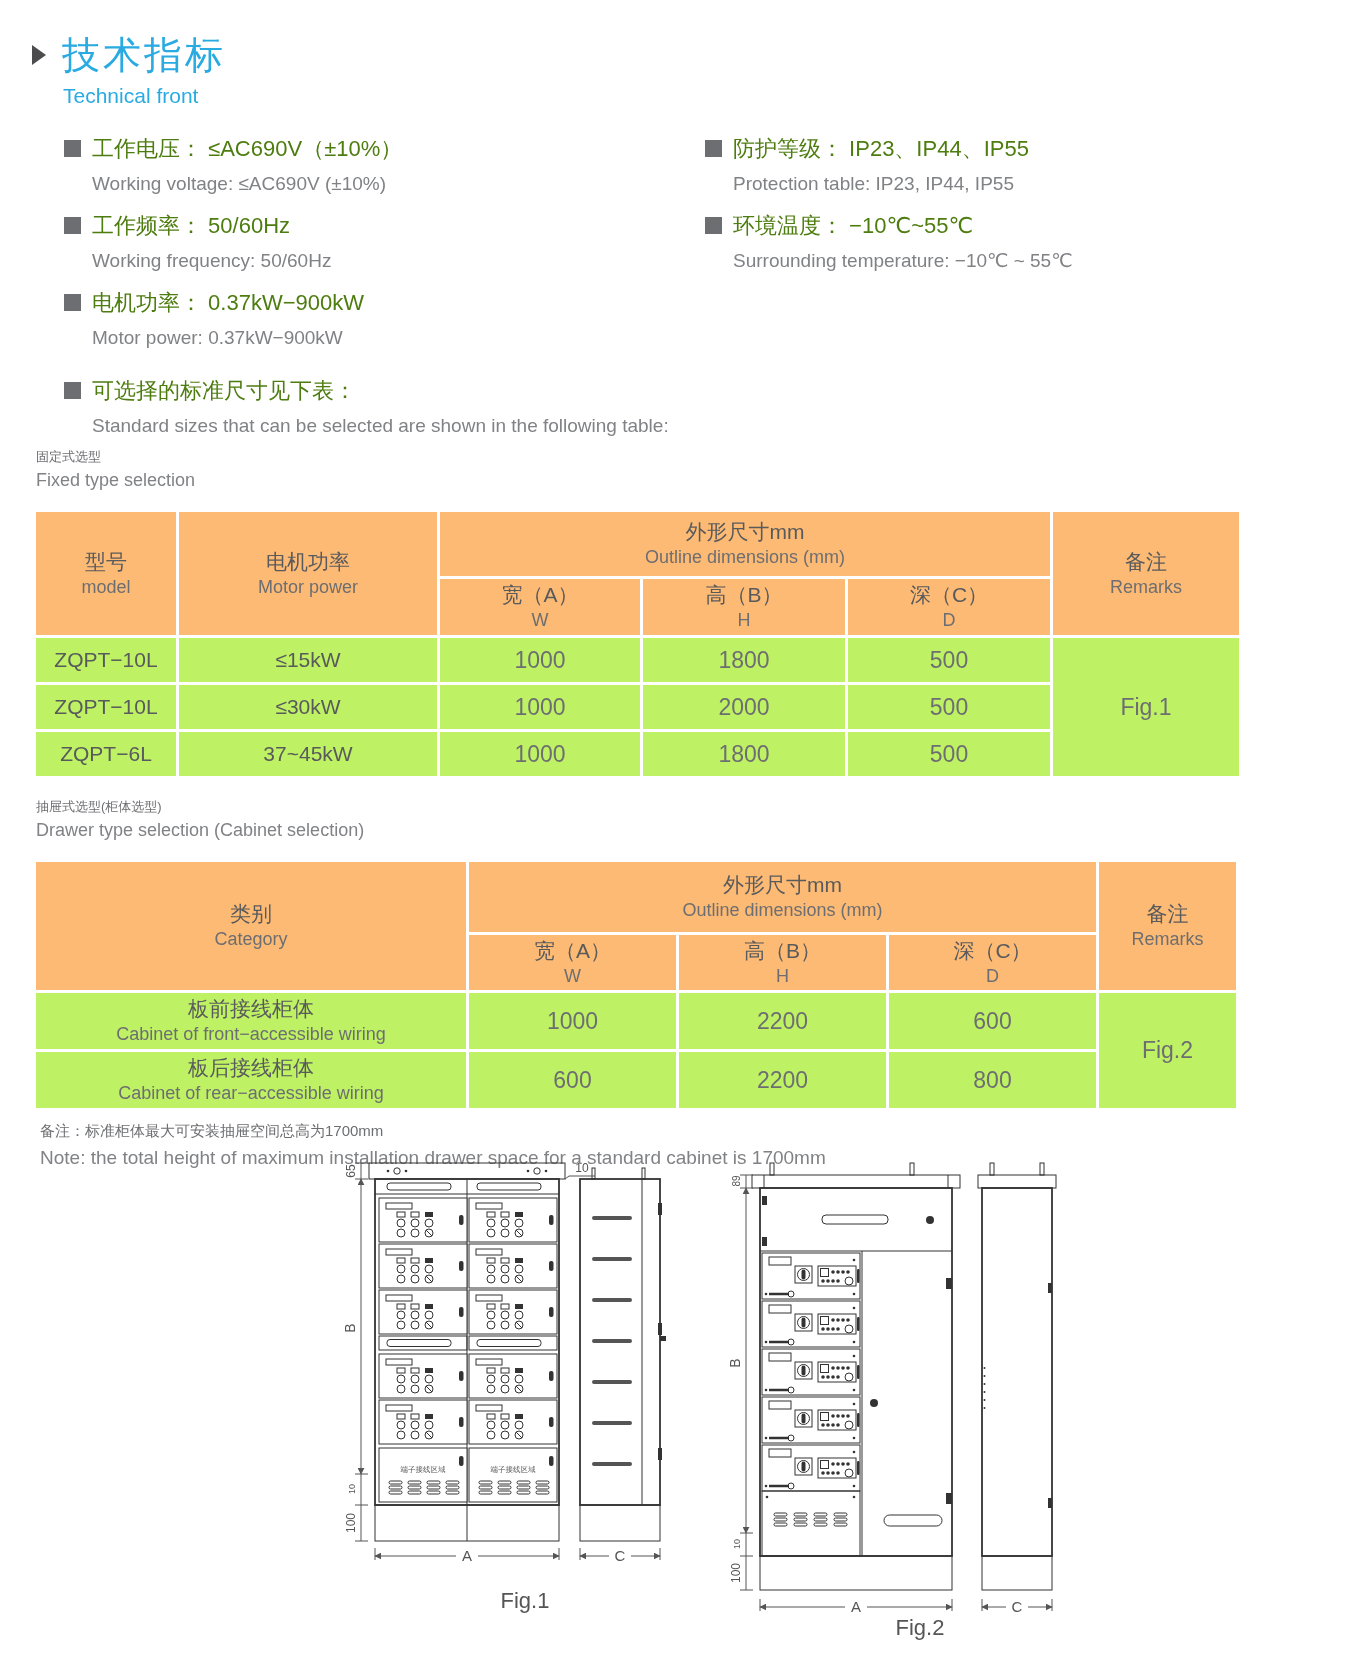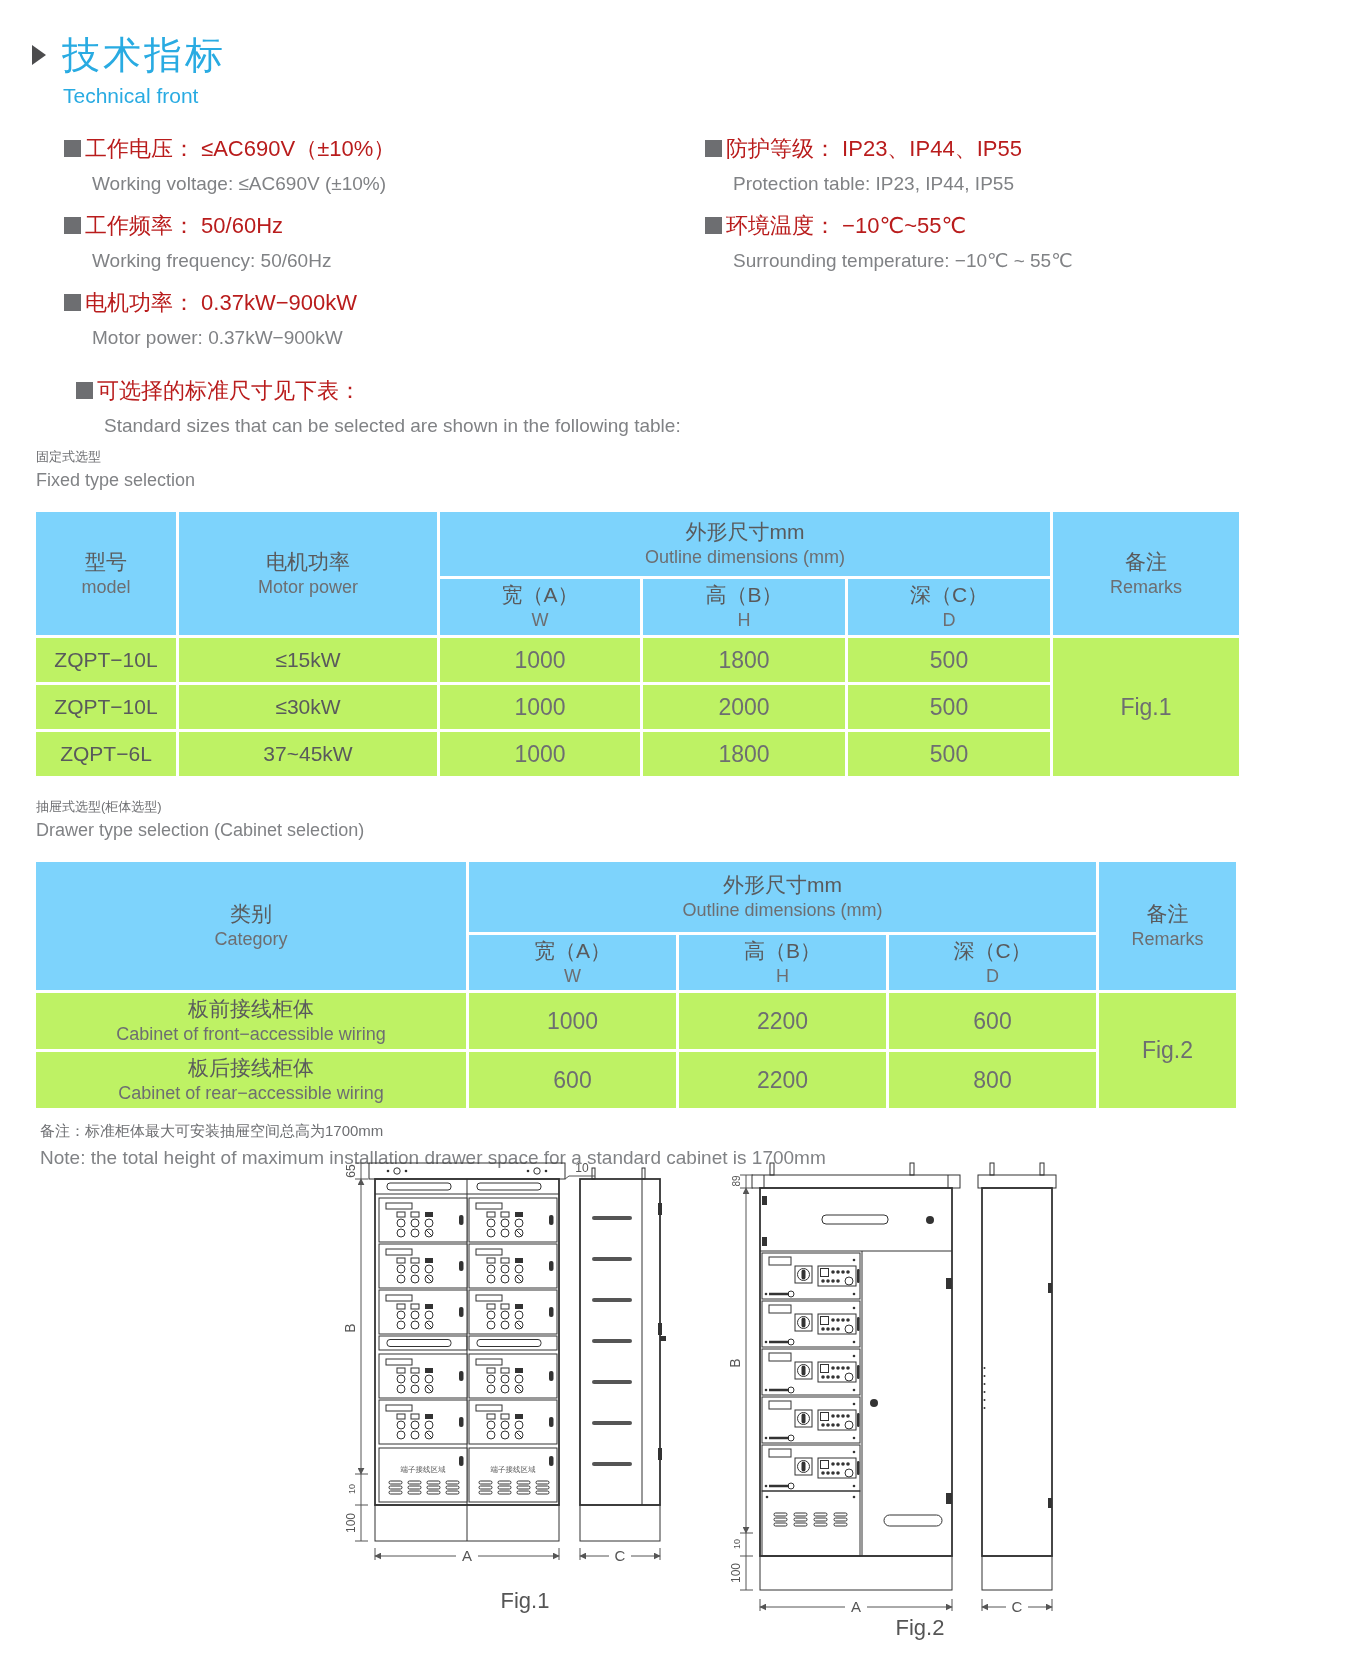--- a/index.html
+++ b/index.html
@@ -10,34 +10,34 @@
   .title-row{display:flex;align-items:center;gap:16px;}
   .arrow-icon{width:0;height:0;border-top:10px solid transparent;border-bottom:10px solid transparent;
               border-left:14px solid #4c4c4e;}
   .title-zh{font-size:38px;color:#29abe2;letter-spacing:3px;line-height:1;}
   .title-en{font-size:21px;color:#29abe2;margin:10px 0 0 31px;}
   
   .specs{position:absolute;top:130px;width:620px;}
   .specs.left{left:64px;}
   .specs.right{left:705px;}
   .spec-item{margin-bottom:7px;}
-  .spec-zh{font-size:22px;color:#b91c1c;display:flex;align-items:center;gap:4px;height:37px;}
+  .spec-zh{font-size:22px;color:#4d7c0f;display:flex;align-items:center;gap:11px;height:37px;}
   .bullet{width:17px;height:17px;background:#6d6e71;flex:none;}
   .spec-en{font-size:19px;color:#808285;margin:0 0 0 28px;height:33px;display:flex;align-items:center;}
-  .spec-standalone{position:absolute;top:372px;left:76px;width:900px;}
+  .spec-standalone{position:absolute;top:372px;left:64px;width:900px;}
   
   .section-label{position:absolute;left:36px;}
   .section-zh{font-size:13px;color:#6d6e71;}
   .section-en{font-size:18px;color:#808285;margin-top:4px;}
   
   table.dim-table{position:absolute;left:33px;border-collapse:separate;border-spacing:3px;table-layout:fixed;}
   #table1{top:509px;width:1209px;}
   #table2{top:859px;width:1206px;}
   .dim-table th,.dim-table td{padding:0;text-align:center;vertical-align:middle;font-weight:normal;}
-  .th-cell{background:#7dd3fc;}
+  .th-cell{background:#fdba74;}
   .td-cell{background:#bef264;}
   .zh-line{font-size:21px;color:#595a5c;line-height:1.35;}
   .en-line{font-size:18px;color:#6d6e71;line-height:1.3;}
   .num{font-size:23px;color:#6d6e71;}
   .remark-txt{font-size:23px;color:#6d6e71;}
   #table1 tr.h1 th{height:64px;}
   #table1 tr.h2 th{height:56px;}
   #table1 td{height:44px;}
   #table2 tr.h1 th{height:70px;}
   #table2 tr.h2 th{height:55px;}

